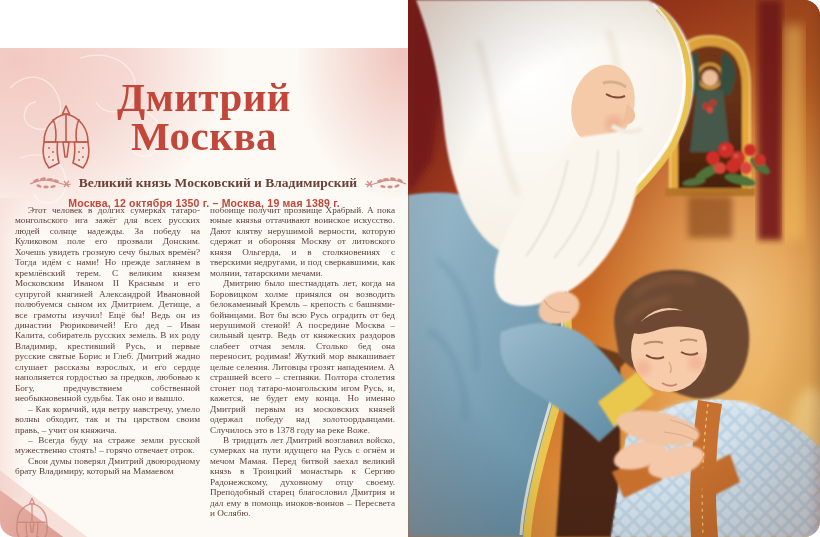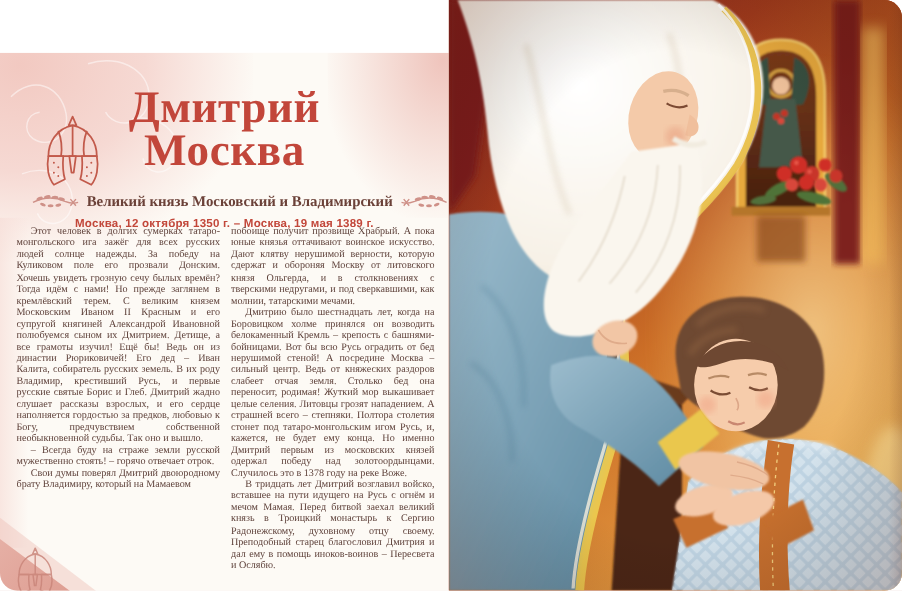--- a/index.html
+++ b/index.html
@@ -143,27 +143,28 @@
             </g>
           </g>
         </svg>
       </div>
 
       <div class="dates">Москва, 12 октября 1350 г. – Москва, 19 мая 1389 г.</div>
 
       <div class="columns">
         <div class="col">
           <p>Этот человек в долгих сумерках татаро-монгольского ига зажёг для всех русских людей солнце надежды. За победу на Куликовом поле его прозвали Донским. Хочешь увидеть грозную сечу былых времён? Тогда идём с нами! Но прежде заглянем в кремлёвский терем. С великим князем Московским Иваном II Красным и его супругой княгиней Александрой Ивановной полюбуемся сыном их Дмитрием. Детище, а все грамоты изучил! Ещё бы! Ведь он из династии Рюриковичей! Его дед – Иван Калита, собиратель русских земель. В их роду Владимир, крестивший Русь, и первые русские святые Борис и Глеб. Дмитрий жадно слушает рассказы взрослых, и его сердце наполняется гордостью за предков, любовью к Богу, предчувствием собственной необыкновенной судьбы. Так оно и вышло.</p>
+          <p>– Как кормчий, идя ветру навстречу, умело волны обходит, так и ты царством своим правь, – учит он княжича.</p>
           <p>– Всегда буду на страже земли русской мужественно стоять! – горячо отвечает отрок.</p>
           <p>Свои думы поверял Дмитрий двоюродному брату Владимиру, который на Мамаевом</p>
         </div>
         <div class="col">
           <p class="no-indent">побоище получит прозвище Храбрый. А пока юные князья оттачивают воинское искусство. Дают клятву нерушимой верности, которую сдержат и обороняя Москву от литовского князя Ольгерда, и в столкновениях с тверскими недругами, и под сверкавшими, как молнии, татарскими мечами.</p>
           <p>Дмитрию было шестнадцать лет, когда на Боровицком холме принялся он возводить белокаменный Кремль – крепость с башнями-бойницами. Вот бы всю Русь оградить от бед нерушимой стеной! А посредине Москва – сильный центр. Ведь от княжеских раздоров слабеет отчая земля. Столько бед она переносит, родимая! Жуткий мор выкашивает целые селения. Литовцы грозят нападением. А страшней всего – степняки. Полтора столетия стонет под татаро-монгольским игом Русь, и, кажется, не будет ему конца. Но именно Дмитрий первым из московских князей одержал победу над золотоордынцами. Случилось это в 1378 году на реке Воже.</p>
-          <p>В тридцать лет Дмитрий возглавил войско, вставшее на пути идущего на Русь с огнём и мечом Мамая. Перед битвой заехал великий князь в Троицкий монастырь к Сергию Радонежскому, духовному отцу своему. Преподобный старец благословил Дмитрия и дал ему в помощь иноков-воинов – Пересвета и Ослябю.</p>
+          <p>В тридцать лет Дмитрий возглавил войско, сумерках на пути идущего на Русь с огнём и мечом Мамая. Перед битвой заехал великий князь в Троицкий монастырь к Сергию Радонежскому, духовному отцу своему. Преподобный старец благословил Дмитрия и дал ему в помощь иноков-воинов – Пересвета и Ослябю.</p>
         </div>
       </div>
 
       <div class="page-num">4</div>
     </div>
 
     <div class="page-right">
       <svg width="412" height="537" viewBox="0 0 412 537">
         <defs>
           <linearGradient id="gBG" x1="0" y1="0" x2="0.65" y2="1">

